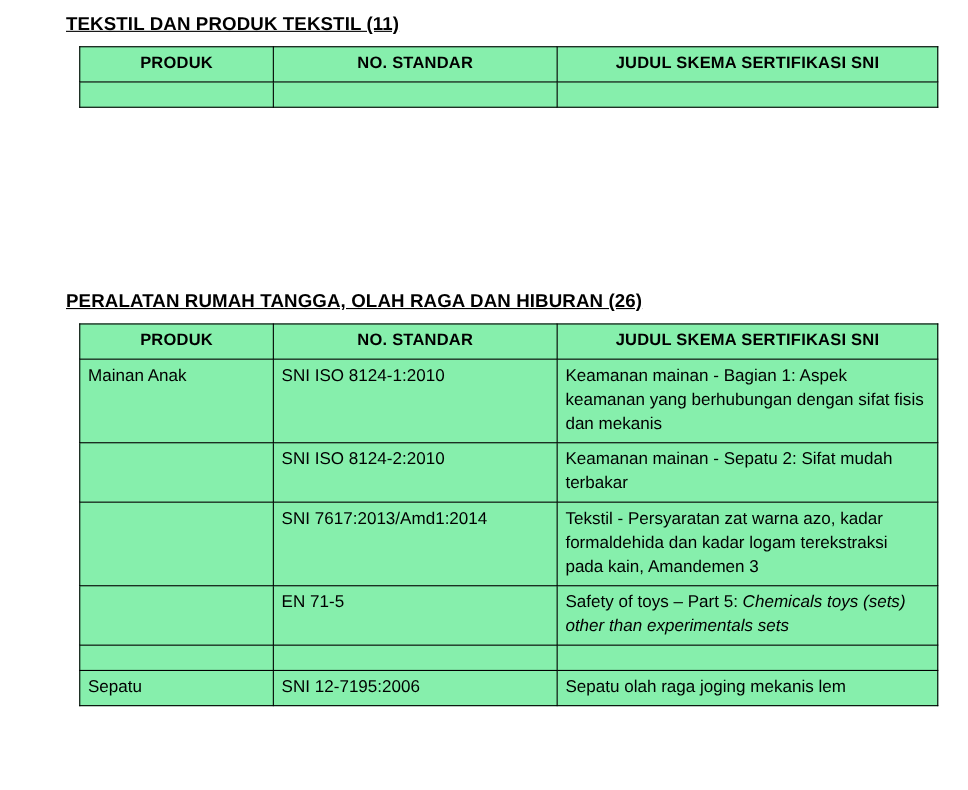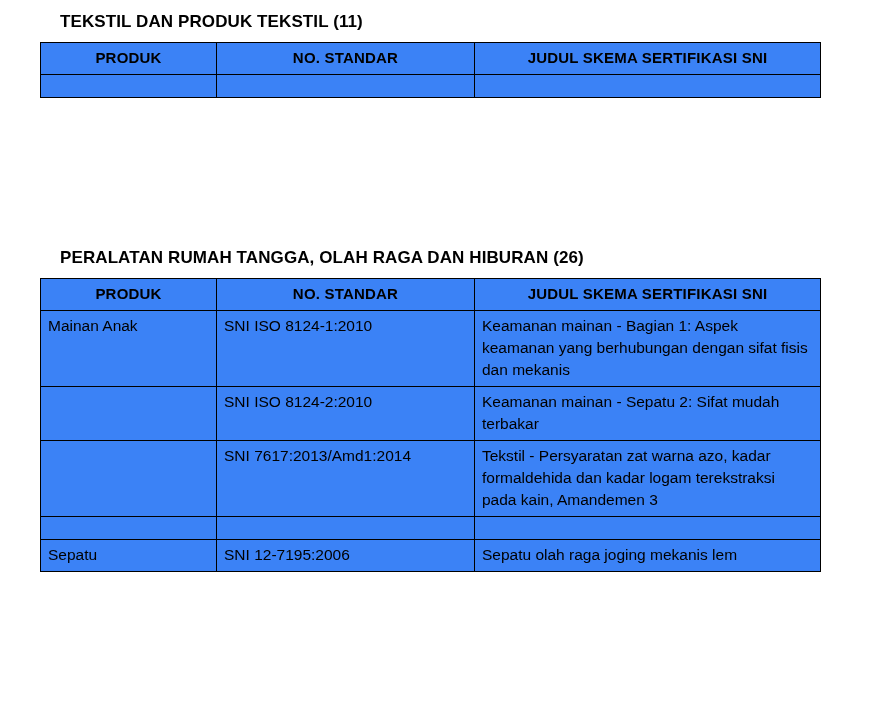--- a/index.html
+++ b/index.html
@@ -20,37 +20,38 @@
     height: 718px;
     padding: 0;
     box-sizing: border-box;
   }
   .section {
     position: absolute;
     left: 0;
     width: 880px;
   }
   #section-1 { top: 12px; }
-  #section-2 { top: 248px; }
+  #section-2 { top: 264px; }
 
   .section-title {
     font-size: 17px;
     font-weight: bold;
     letter-spacing: 0.1px;
     margin: 0 0 10px 60px;
     line-height: 1.2;
     white-space: nowrap;
+    text-decoration: underline;
   }
 
   table.sni-table {
     border-collapse: collapse;
     table-layout: fixed;
-    margin-left: 40px;
+    margin-left: 72px;
     width: 780px;
-    background: #3b82f6;
+    background: #86efac;
   }
   table.sni-table col.c-produk { width: 176px; }
   table.sni-table col.c-standar { width: 258px; }
   table.sni-table col.c-judul   { width: 346px; }
 
   table.sni-table th,
   table.sni-table td {
     border: 1px solid #000000;
     vertical-align: top;
     padding: 4px 7px 5px 7px;
@@ -129,20 +130,25 @@
           <td></td>
           <td>SNI ISO 8124-2:2010</td>
           <td>Keamanan mainan - Sepatu 2: Sifat mudah terbakar</td>
         </tr>
         <tr>
           <td></td>
           <td>SNI 7617:2013/Amd1:2014</td>
           <td>Tekstil - Persyaratan zat warna azo, kadar formaldehida dan kadar logam terekstraksi pada kain, Amandemen 3</td>
         </tr>
         <tr>
+          <td></td>
+          <td>EN 71-5</td>
+          <td><span>Safety of toys – Part 5: </span><span class="cell-italic">Chemicals toys (sets) other than experimentals sets</span></td>
+        </tr>
+        <tr>
           <td class="empty-cell"></td>
           <td class="empty-cell"></td>
           <td class="empty-cell"></td>
         </tr>
         <tr>
           <td>Sepatu</td>
           <td>SNI 12-7195:2006</td>
           <td>Sepatu olah raga joging mekanis lem</td>
         </tr>
       </tbody>

